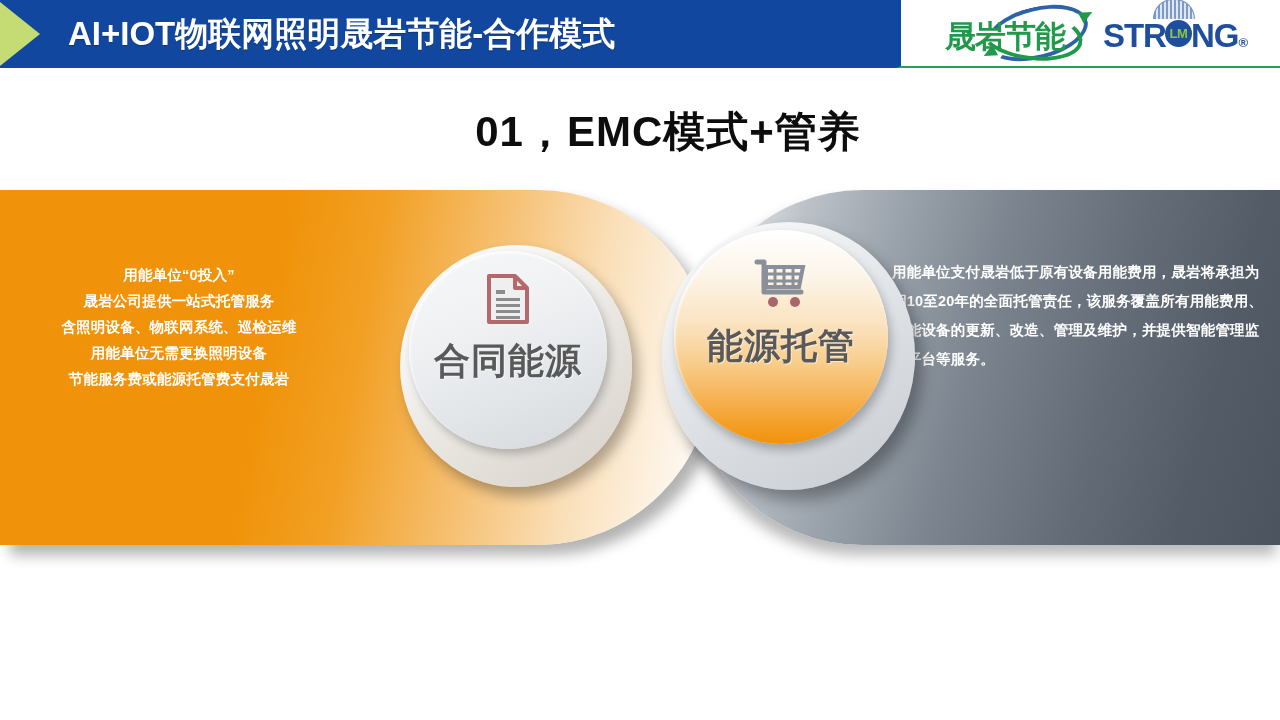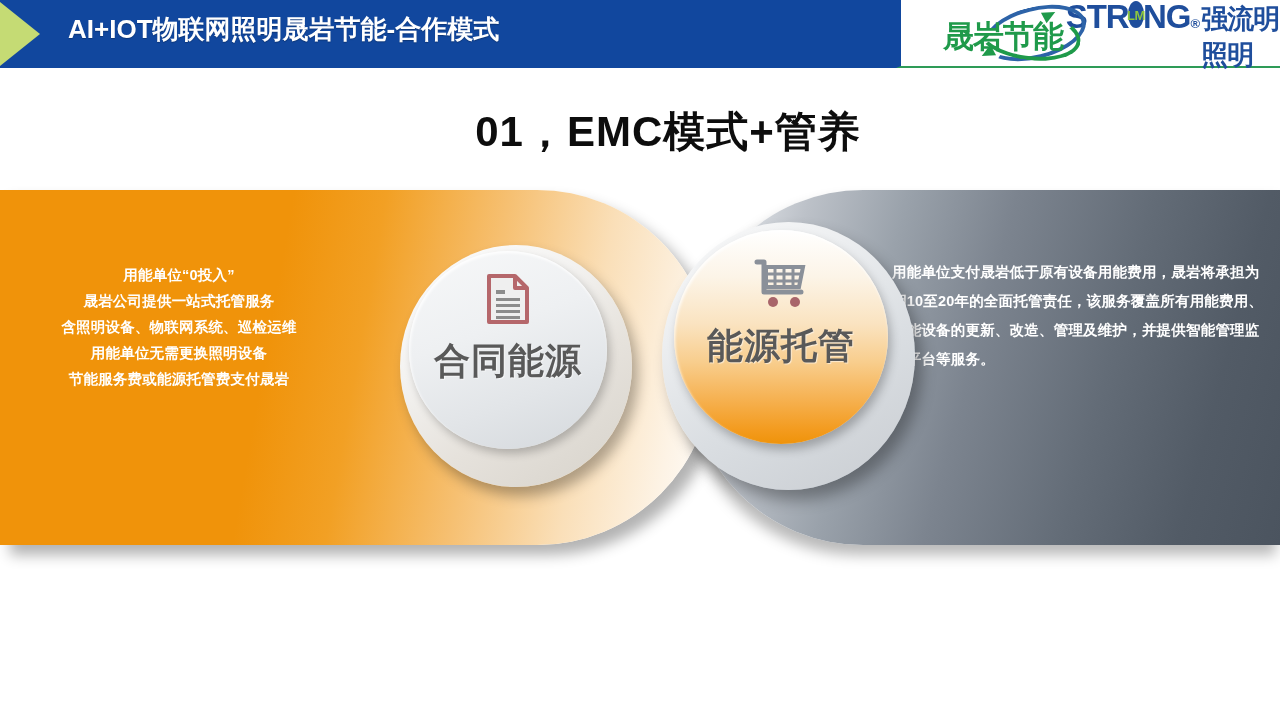--- a/index.html
+++ b/index.html
@@ -22,37 +22,37 @@
   }
   .header-chevron::before {
     content: ""; position: absolute; left: -10px; top: -6px;
     width: 0; height: 0;
     border-top: 40px solid transparent;
     border-bottom: 40px solid transparent;
     border-left: 50px solid #C5DB74;
   }
   .header-title {
     position: absolute; left: 68px; top: 12px;
-    font-size: 26px; font-weight: bold; color: #ffffff;
+    font-size: 33px; font-weight: bold; color: #ffffff;
     letter-spacing: 0px; white-space: nowrap;
     text-shadow: 0 1px 1px rgba(0,0,0,0.25);
   }
 
   
   .logo-panel {
     position: absolute; right: 0; top: 0; width: 384px; height: 68px;
     background: #ffffff;
     border-left: 5px solid #11479E;
     border-bottom: 2px solid #2E9B57;
     display: flex; align-items: center; justify-content: center;
     padding-left: 6px;
   }
   .logo-inner { position: relative; display: flex; align-items: center; gap: 6px; }
 
-  .logo-sy { position: relative; width: 158px; height: 56px; margin-left: 30px; }
+  .logo-sy { position: relative; width: 158px; height: 56px; }
   .logo-sy-text {
     position: absolute; left: 6px; top: 11px;
     font-size: 31px; font-weight: bold; color: #1F9A4A;
     letter-spacing: -1px; z-index: 3; white-space: nowrap;
   }
   .swoosh {
     position: absolute; left: 46px; top: 2px; width: 104px; height: 52px;
     border: 4px solid #2D63A8; border-radius: 50%;
     transform: rotate(-14deg);
     border-left-color: transparent; border-top-color: #2D63A8;
@@ -222,21 +222,20 @@
         </div>
 
         <div class="logo-strong">
           <span class="fan"></span>
           <span class="strong-word">STR</span>
           <span class="lm-badge">
             <span>LM</span>
           </span>
           <span class="strong-word">NG</span>
           <span class="reg-mark">®</span>
-          <span class="logo-cn">强流明照明</span>
         </div>
 
       </div>
     </div>
   </div>
 
   <div class="slide-title">01，EMC模式+管养</div>
 
   <div class="panel-orange">
     <div class="orange-text">

